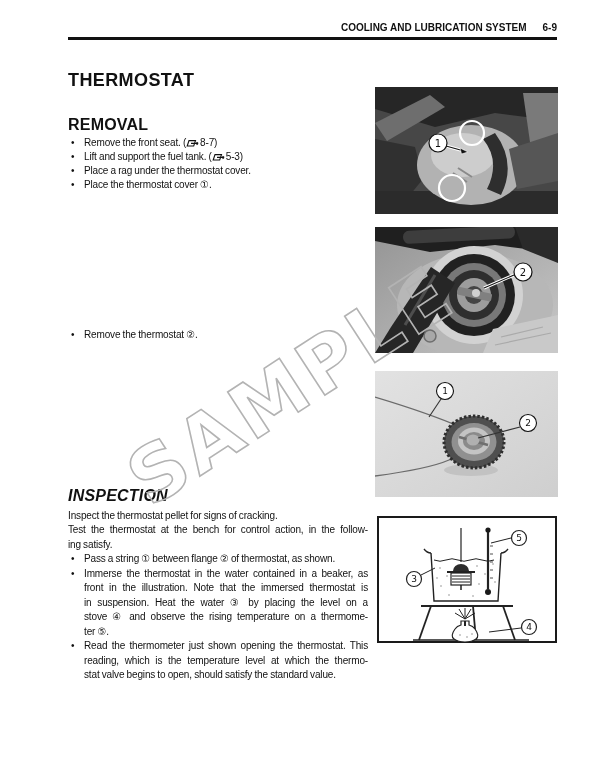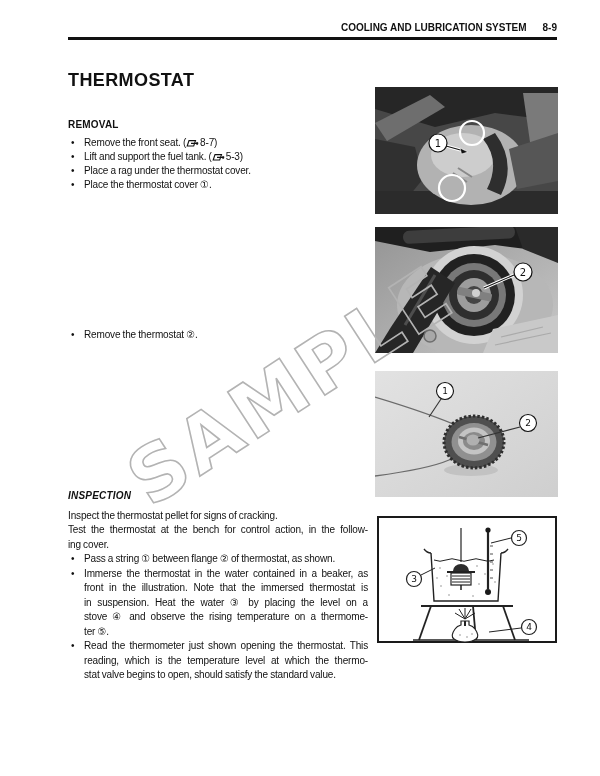--- a/index.html
+++ b/index.html
@@ -9,21 +9,21 @@
     font-family:"Liberation Sans","DejaVu Sans",sans-serif; color:#111;
     overflow:hidden;
   }
   
   .hdr { position:absolute; top:22px; left:68px; width:489px;
          display:flex; justify-content:flex-end; align-items:baseline; gap:16px;
          font-size:10px; font-weight:bold; letter-spacing:0; }
   .rule { position:absolute; top:37px; left:68px; width:489px; height:3px; background:#111; }
   
   .title { position:absolute; top:59px; left:68px; font-size:18px; font-weight:bold; letter-spacing:.4px; }
-  .h2 { font-size:10px; font-weight:bold; letter-spacing:.2px; margin-bottom:4px; }
+  .h2 { font-size:16px; font-weight:bold; letter-spacing:.2px; margin-bottom:4px; }
   
   .body-col { width:300px; font-size:10px; letter-spacing:-.15px; word-spacing:-.4px; line-height:14px; }
   .sec-removal { position:absolute; top:86px; left:68px; }
   .sec-removal ul { list-style:none; margin-top:2px; }
   li.step { position:relative; padding-left:16px; line-height:14px; }
   .blt { position:absolute; left:3px; top:0; }
   .refwrap { white-space:nowrap; }
   .reficon { width:14px; height:8px; vertical-align:-0.5px; }
   .solo { position:absolute; top:222px; left:68px; }
   .sec-inspection { position:absolute; top:369px; left:68px; line-height:14.5px; }
@@ -45,21 +45,21 @@
   .fig-label-sm  { font-family:"DejaVu Sans",sans-serif; font-size:9px;  fill:#111; }
   .txt { position:relative; z-index:2; }
 </style>
 </head>
 <body>
 
 <div class="page">
 
   <div class="hdr txt">
     <span>COOLING AND LUBRICATION SYSTEM</span>
-    <span>8-9</span>
+    <span>6-9</span>
   </div>
   <div class="rule"></div>
 
   <div class="title txt">THERMOSTAT</div>
 
   <div class="sec-removal body-col txt">
     <div class="h2">REMOVAL</div>
     <ul>
       <li class="step">
         <span class="blt">•</span>
@@ -93,21 +93,21 @@
     </li>
   </div>
 
   <div class="sec-inspection body-col txt">
     <div class="h2">INSPECTION</div>
     <div>
         <div class="tline">Inspect the thermostat pellet for signs of cracking.</div>
       </div>
     <div>
         <div class="tline just">Test the thermostat at the bench for control action, in the follow-</div>
-        <div class="tline">ing cover.</div>
+        <div class="tline">ing satisfy.</div>
       </div>
     <ul class="ins-bullets">
       <li>
         <span class="blt">•</span>
         <div>
             <div class="tline">Pass a string ① between flange ② of thermostat, as shown.</div>
           </div>
       </li>
       <li>
         <span class="blt">•</span>

